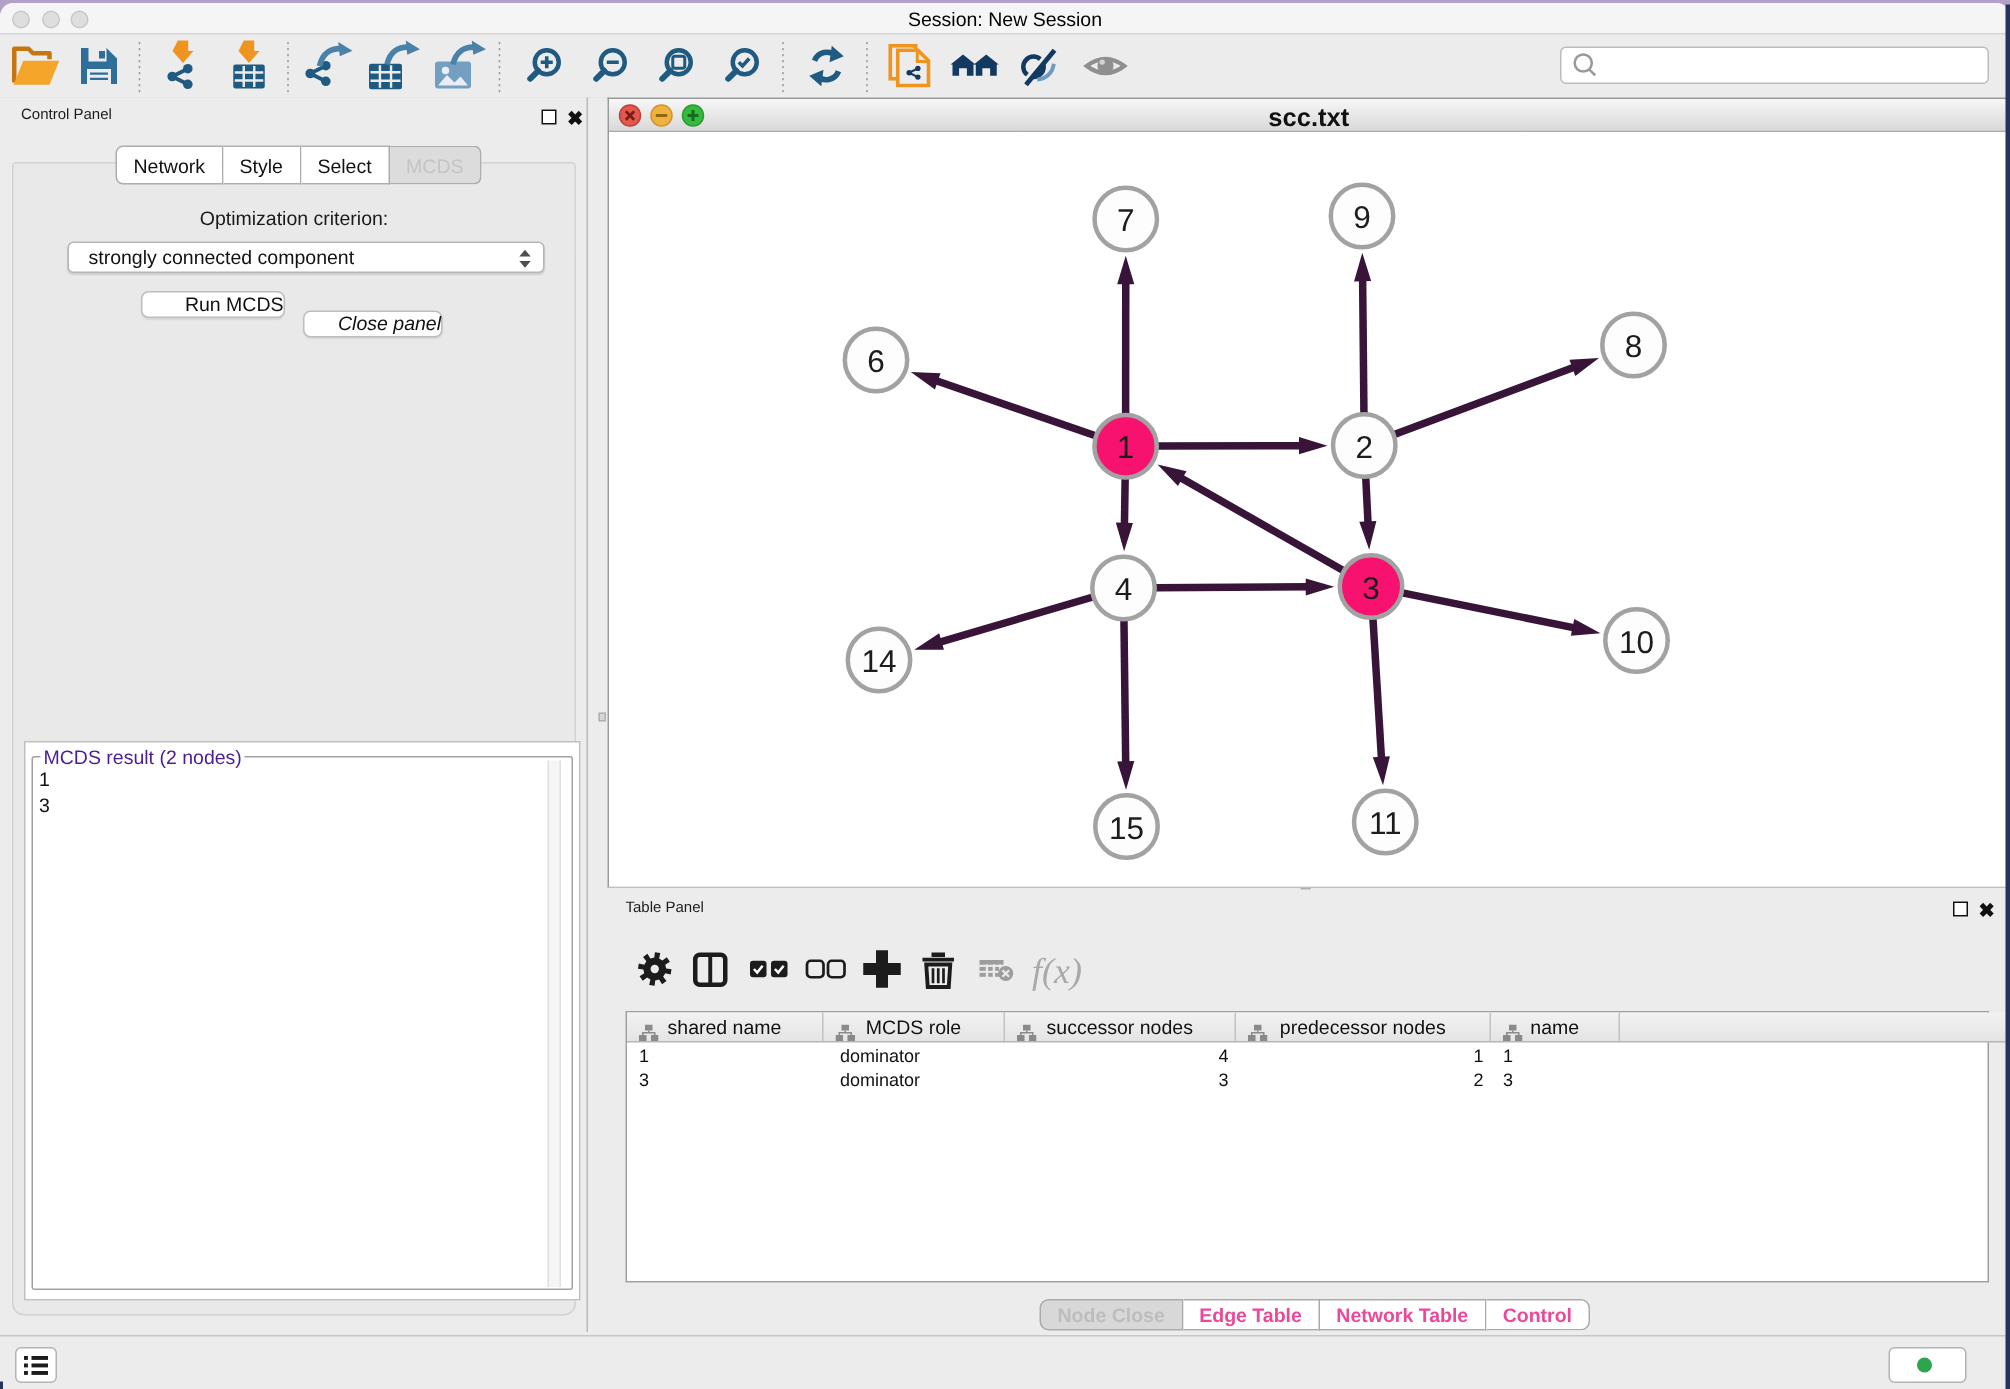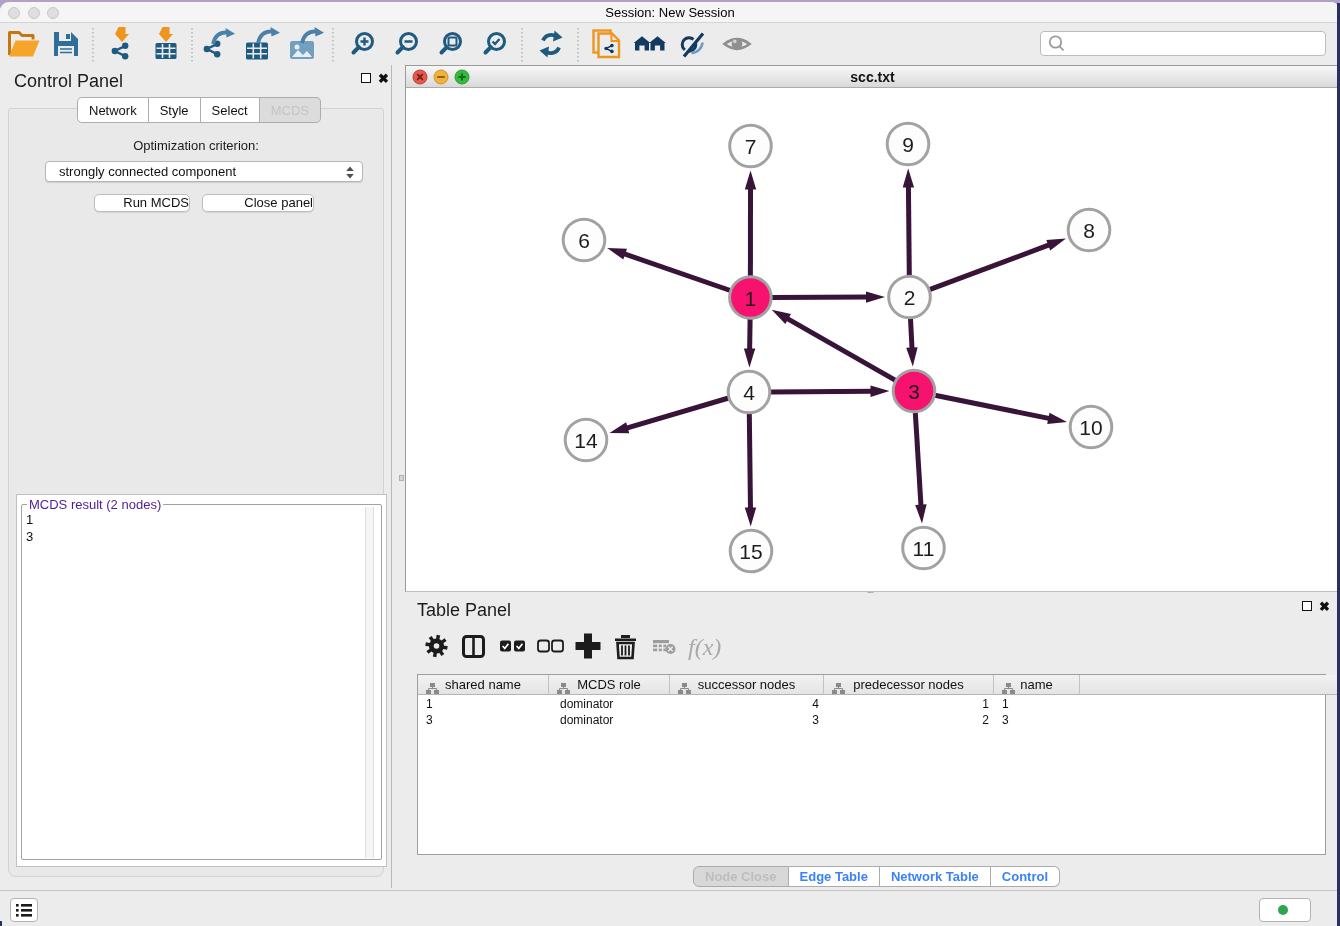--- a/index.html
+++ b/index.html
@@ -6,21 +6,21 @@
 #win{position:absolute;left:0;top:2px;width:1340px;height:924px;background:#ececec;border-radius:9px 9px 0 0;overflow:hidden;}
 #titlebar{position:absolute;left:0;top:0;width:100%;height:21px;background:#f5f5f5;border-bottom:1px solid #d4d4d4;}
 .tl{position:absolute;top:5px;width:12px;height:12px;border-radius:50%;background:#dedede;border:1px solid #c8c8c8;}
 #wtitle{position:absolute;top:3px;left:0;width:100%;text-align:center;font-size:13px;color:#000000;}
 #toolbar{position:absolute;left:0;top:22px;width:100%;height:42px;background:#ececec;border-bottom:1px solid #bfbfbf;}
 #searchbox{position:absolute;left:1040px;top:7px;width:286px;height:25px;background:#fff;border:1px solid #bcbcbc;border-radius:4px;}
 #main{position:absolute;left:0;top:63px;width:1340px;height:823px;background:#ececec;}
 
 
 #cpanel{position:absolute;left:0;top:0;width:392px;height:823px;background:#ececec;border-right:1px solid #b9b9b9;}
-.ptitle{position:absolute;font-size:18px;color:#1c1c1c;}
+.ptitle{position:absolute;font-size:10px;color:#1c1c1c;}
 .sqicon{position:absolute;width:10px;height:10px;border:1.5px solid #111;background:#fff;}
 .xicon{position:absolute;font-size:13px;font-weight:bold;color:#111;line-height:10px;}
 .tabs{position:absolute;display:flex;z-index:5;}
 .tab{height:20px;border:1px solid #adadad;border-left:none;background:#fff;font-size:13px;color:#111;display:flex;align-items:center;justify-content:center;padding:12px 11px;}
 .tab.first{border-left:1px solid #adadad;border-radius:5px 0 0 5px;}
 .tab.last{border-radius:0 5px 5px 0;}
 .tab.sel{background:#dcdcdc;color:#c4c4c4;}
 #cpcontent{position:absolute;left:8px;top:43px;width:376px;height:769px;border:1px solid #d2d2d2;border-radius:3px 3px 8px 8px;background:#e9e9e9;}
 #optlabel{position:absolute;left:0;top:29px;width:100%;text-align:center;font-size:13px;color:#1a1a1a;}
 #dropdown{position:absolute;left:36px;top:52px;width:318px;height:21px;background:#fff;border:1px solid #b6b6b6;border-radius:4px;box-shadow:0 1px 1px rgba(0,0,0,0.12);font-size:13px;color:#111;line-height:19px;padding-left:13px;}
@@ -31,32 +31,32 @@
 #resulttext{position:absolute;left:4px;top:6px;font-size:13px;color:#111;line-height:17px;}
 #resultsb{position:absolute;right:7px;top:2px;width:9px;height:351px;background:#f5f5f5;border-left:1px solid #e0e0e0;border-right:1px solid #e0e0e0;}
 
 
 #vsplit{position:absolute;left:393px;top:0;width:12px;height:823px;background:#ececec;}
 .handle{position:absolute;background:#d6d6d6;border:1px solid #b0b0b0;}
 
 
 #netframe{position:absolute;left:405px;top:0;width:935px;height:527px;border:1px solid #9a9a9a;border-bottom-color:#c0c0c0;background:#fff;overflow:hidden;}
 #nettitle{position:absolute;left:0;top:0;width:100%;height:22px;background:linear-gradient(#f7f7f7,#d9d9d9);border-bottom:1px solid #ababab;}
-#nettext{position:absolute;left:0;top:3px;width:100%;text-align:center;font-size:14px;font-weight:bold;color:#111;}
+#nettext{position:absolute;left:0;top:3px;width:100%;text-align:center;font-size:17px;font-weight:bold;color:#111;}
 #netcanvas{position:absolute;left:0;top:22px;width:933px;height:503px;background:#fff;}
 
 
 #tpanel{position:absolute;left:405px;top:529px;width:935px;height:294px;background:#ececec;}
 #ttoolbar{position:absolute;left:12px;top:36px;height:44px;}
 #tablebox{position:absolute;left:12px;top:80px;width:909px;height:181px;background:#fff;border:1px solid #9e9e9e;}
 #thead{position:absolute;left:0;top:0;height:20px;background:linear-gradient(#f2f2f2,#e4e4e4);border-bottom:1px solid #b5b5b5;}
 .th{position:absolute;top:0;height:20px;border-right:1px solid #c2c2c2;font-size:13px;color:#111;text-align:center;line-height:20px;}
 .trow{position:absolute;font-size:12px;color:#111;height:16px;line-height:16px;}
 .btabs{position:absolute;top:272px;display:flex;left:288px;}
-.btab{height:21px;border:1px solid #ababab;border-left:none;background:#fff;font-size:13px;font-weight:bold;color:#3b82f6;display:flex;align-items:center;justify-content:center;padding:0 11px;}
+.btab{height:21px;border:1px solid #ababab;border-left:none;background:#fff;font-size:13px;font-weight:bold;color:#ec4899;display:flex;align-items:center;justify-content:center;padding:0 11px;}
 .btab.first{border-left:1px solid #ababab;border-radius:6px 0 0 6px;}
 .btab.last{border-radius:0 6px 6px 0;}
 .btab.sel{background:#d8d8d8;color:#bdbdbd;}
 
 
 #statusbar{position:absolute;left:0;top:888px;width:1340px;height:38px;background:#ececec;border-top:1px solid #c6c6c6;}
 .sbtn{position:absolute;top:7px;height:24px;background:#fff;border:1px solid #b3b3b3;border-radius:4px;}
 </style></head>
 <body>
 <div id="win">
@@ -181,21 +181,21 @@
           <div class="tab">Select</div>
           <div class="tab last sel">MCDS</div>
       </div>
       <div id="cpcontent">
         <div id="dropdown">strongly connected component<svg width="14" height="19" style="position:absolute;right:5px;top:1px">
               <polygon points="7,3.5 10.8,8 3.2,8" fill="#4f4f4f"></polygon>
               <polygon points="7,15.5 10.8,11 3.2,11" fill="#4f4f4f"></polygon>
             </svg></div>
         <div id="optlabel">Optimization criterion:</div>
         <div class="btn" style="left:85px;top:85px;width:96px;">Run MCDS</div>
-        <div class="btn" style="left:193px;top:85px;width:112px;">Close panel</div>
+        <div class="btn" style="left:193px;top:98px;width:93px;font-style:italic;">Close panel</div>
       </div>
       <div id="resultbox">
         <div id="resultgroup">
           <div id="resultlabel">MCDS result (2 nodes)</div>
           <div id="resulttext">1<br>3</div>
           <div id="resultsb"></div>
         </div>
       </div>
     </div>
     <div id="vsplit">

